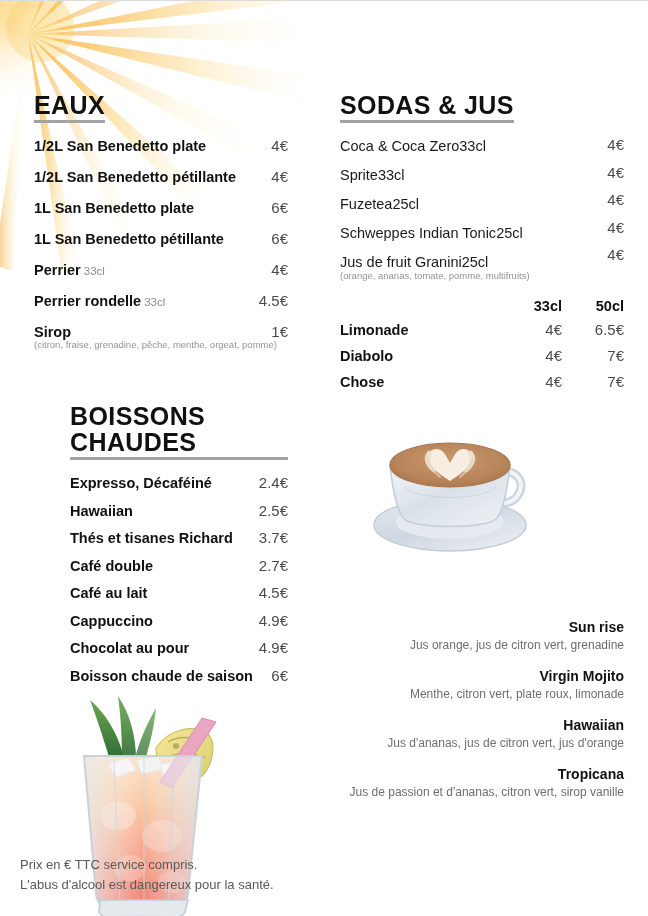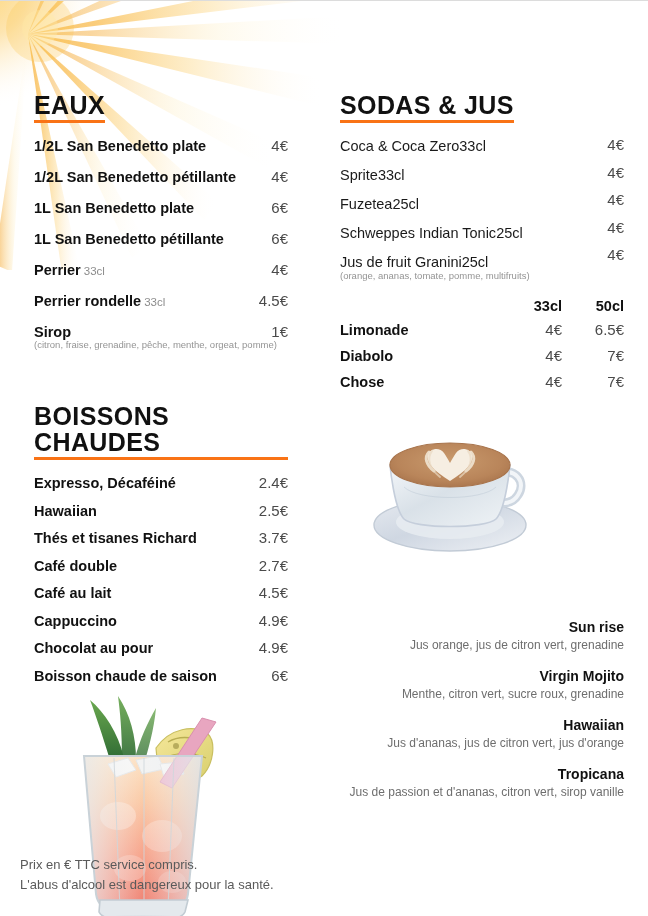--- a/index.html
+++ b/index.html
@@ -50,21 +50,21 @@
   }
   .col-left  { padding: 92px 30px 0 34px; box-sizing: border-box; }
   .col-right { padding: 92px 24px 0 22px; box-sizing: border-box; }
 
   
   .sec-head {
     font-weight: 800;
     font-size: 25px;
     letter-spacing: 0.4px;
     color: #111111;
-    border-bottom: 3px solid #f97316;
+    border-bottom: 3px solid #a3a3a3;
     display: inline-block;
     padding-bottom: 2px;
     margin: 0 0 14px 0;
     line-height: 1.05;
     text-transform: uppercase;
   }
   .sec-head-row {
     display: flex;
     align-items: baseline;
     justify-content: flex-start;
@@ -300,21 +300,21 @@
         <li class="item">
           <div class="row">
             <span class="name">Sirop</span>
             <span class="price">1€</span>
           </div>
           <div class="sub">(citron, fraise, grenadine, pêche, menthe, orgeat, pomme)</div>
         </li>
       </ul>
     </section>
 
-    <section class="chaudes" style="margin-top:52px;">
+    <section class="chaudes" style="margin-top:52px;margin-left:36px;">
       <h2 class="sec-head">BOISSONS CHAUDES</h2>
       <ul class="items">
         <li class="item">
           <div class="row">
             <span class="name">Expresso, Décaféiné</span>
             <span class="price">2.4€</span>
           </div>
         </li>
         <li class="item">
           <div class="row">
@@ -530,21 +530,21 @@
     </svg>
 
     <section class="mocktails" style="margin-top:58px;">
       <div class="mock-list">
         <div class="mock-item">
           <div class="mock-name">Sun rise</div>
           <div class="mock-desc">Jus orange, jus de citron vert, grenadine</div>
         </div>
         <div class="mock-item">
           <div class="mock-name">Virgin Mojito</div>
-          <div class="mock-desc">Menthe, citron vert, sucre roux, grenadine</div>
+          <div class="mock-desc">Menthe, citron vert, plate roux, limonade</div>
         </div>
         <div class="mock-item">
           <div class="mock-name">Hawaiian</div>
           <div class="mock-desc">Jus d'ananas, jus de citron vert, jus d'orange</div>
         </div>
         <div class="mock-item">
           <div class="mock-name">Tropicana</div>
           <div class="mock-desc">Jus de passion et d'ananas, citron vert, sirop vanille</div>
         </div>
       </div>

